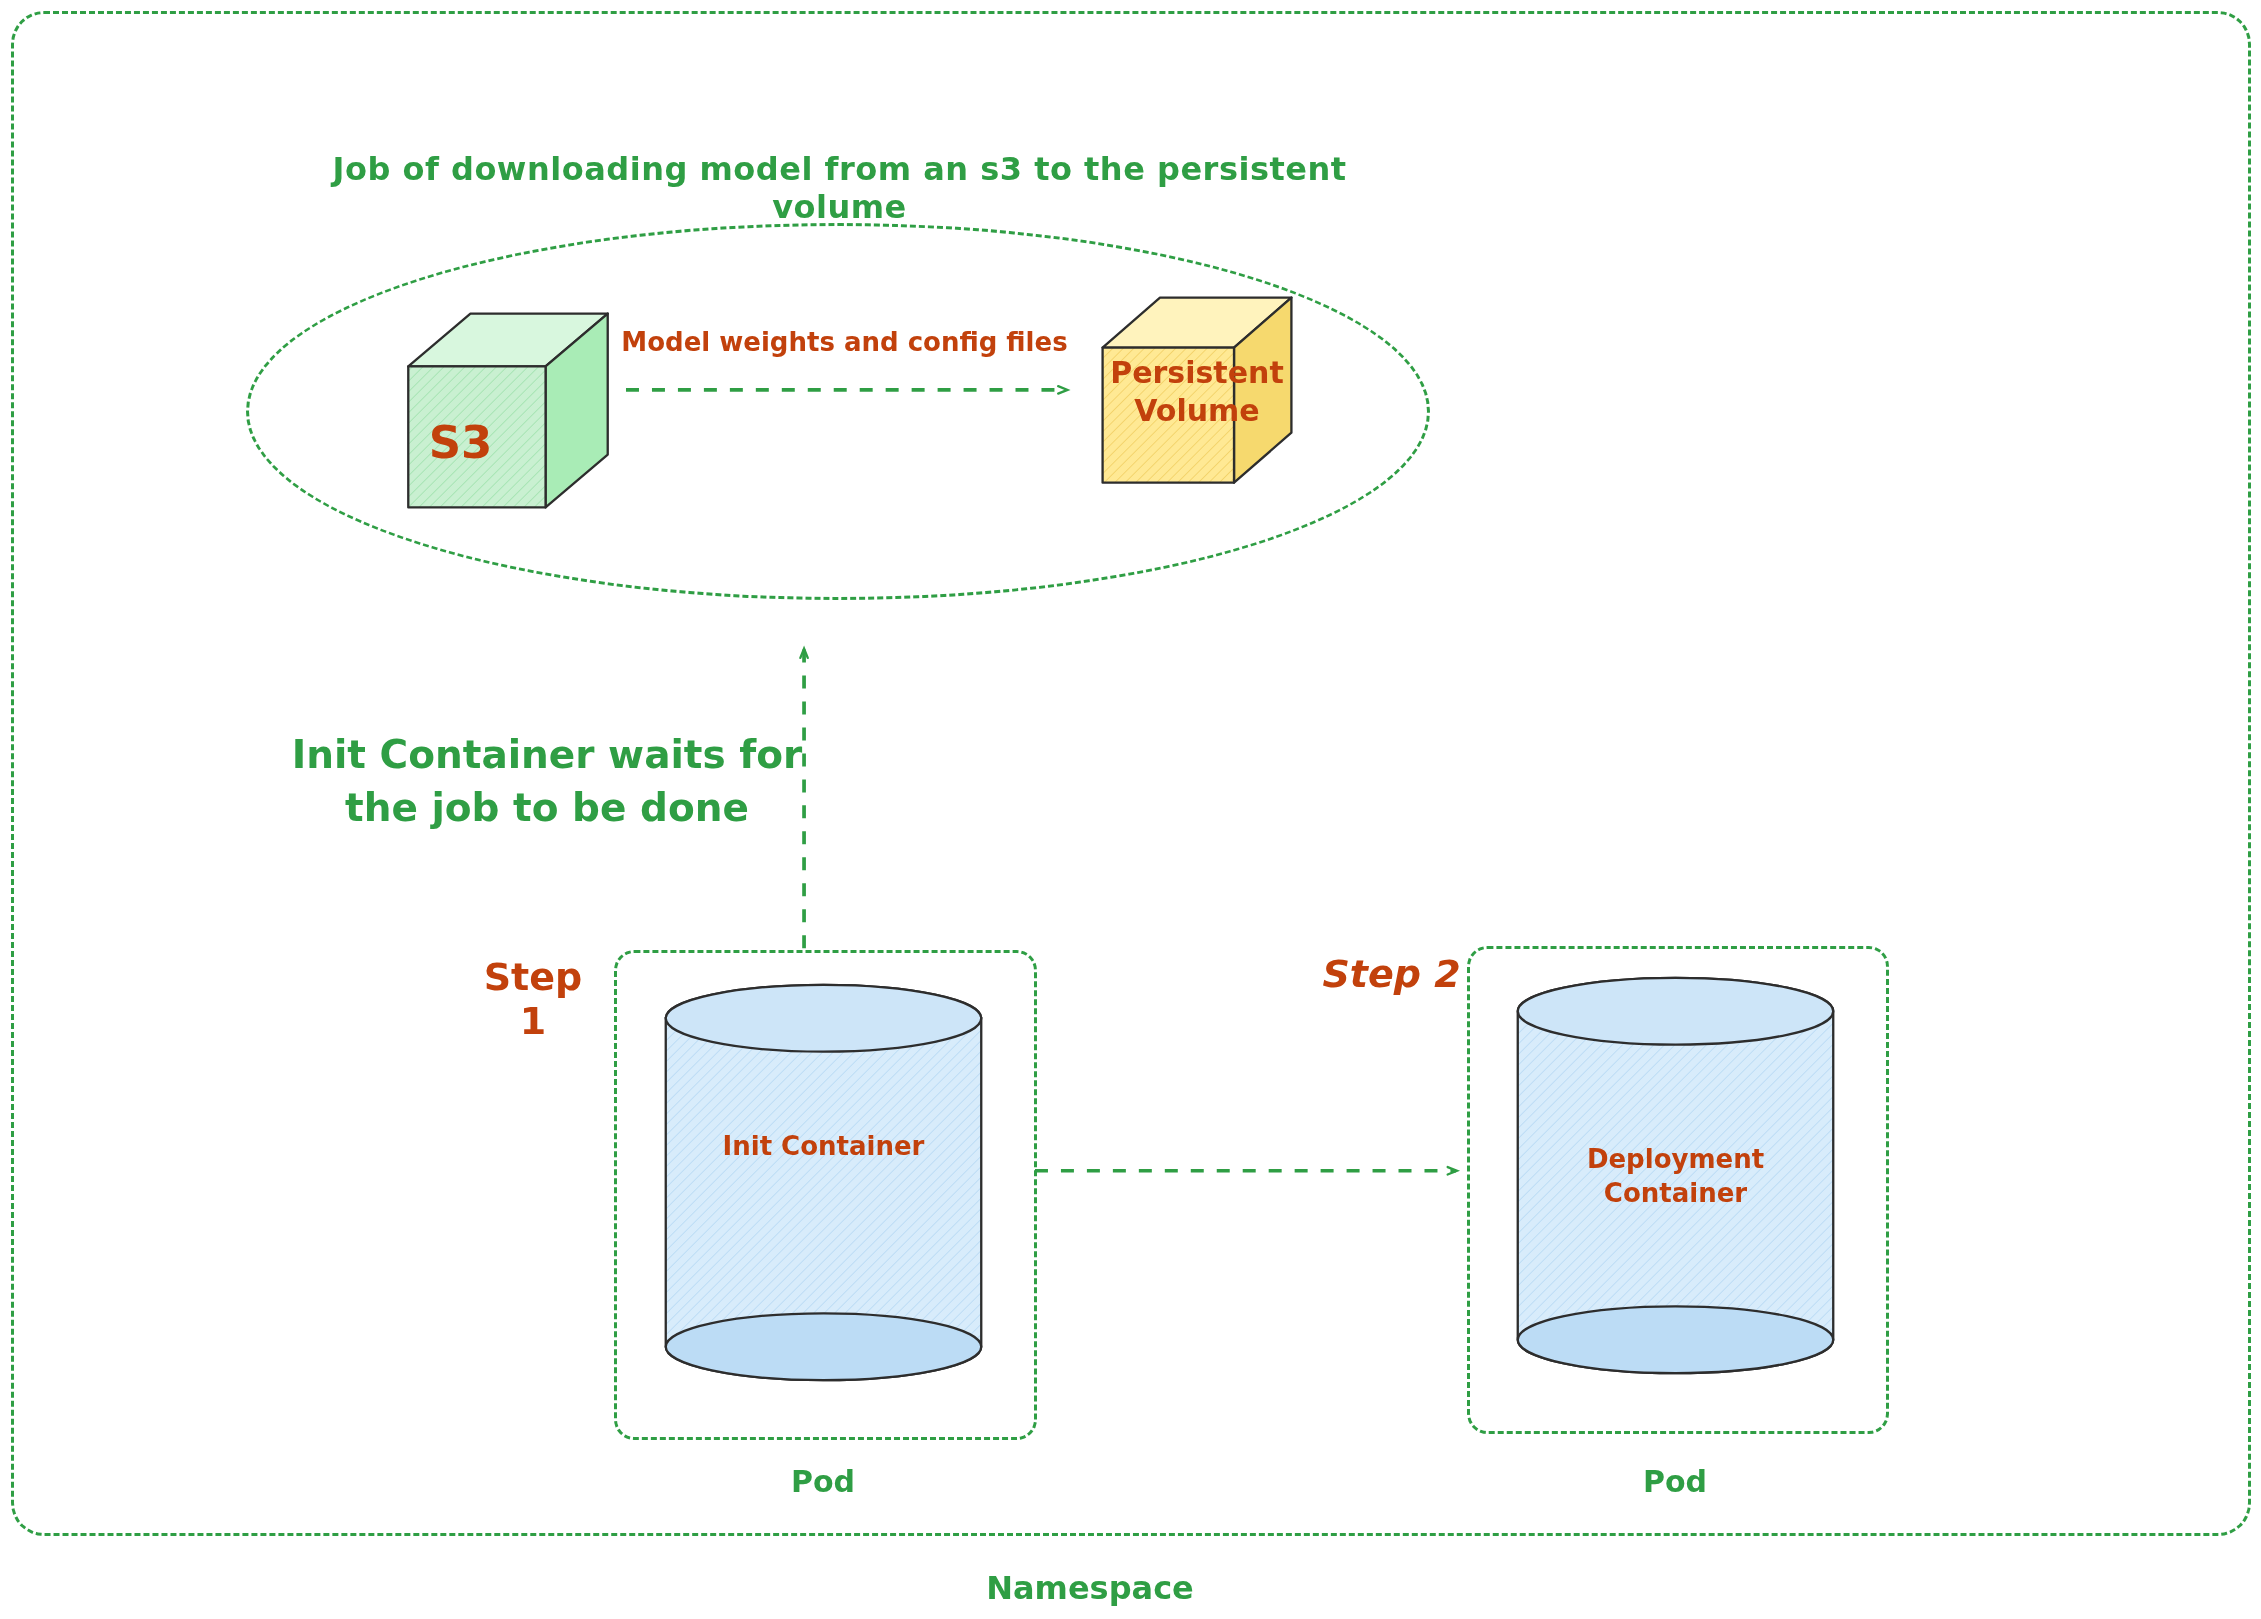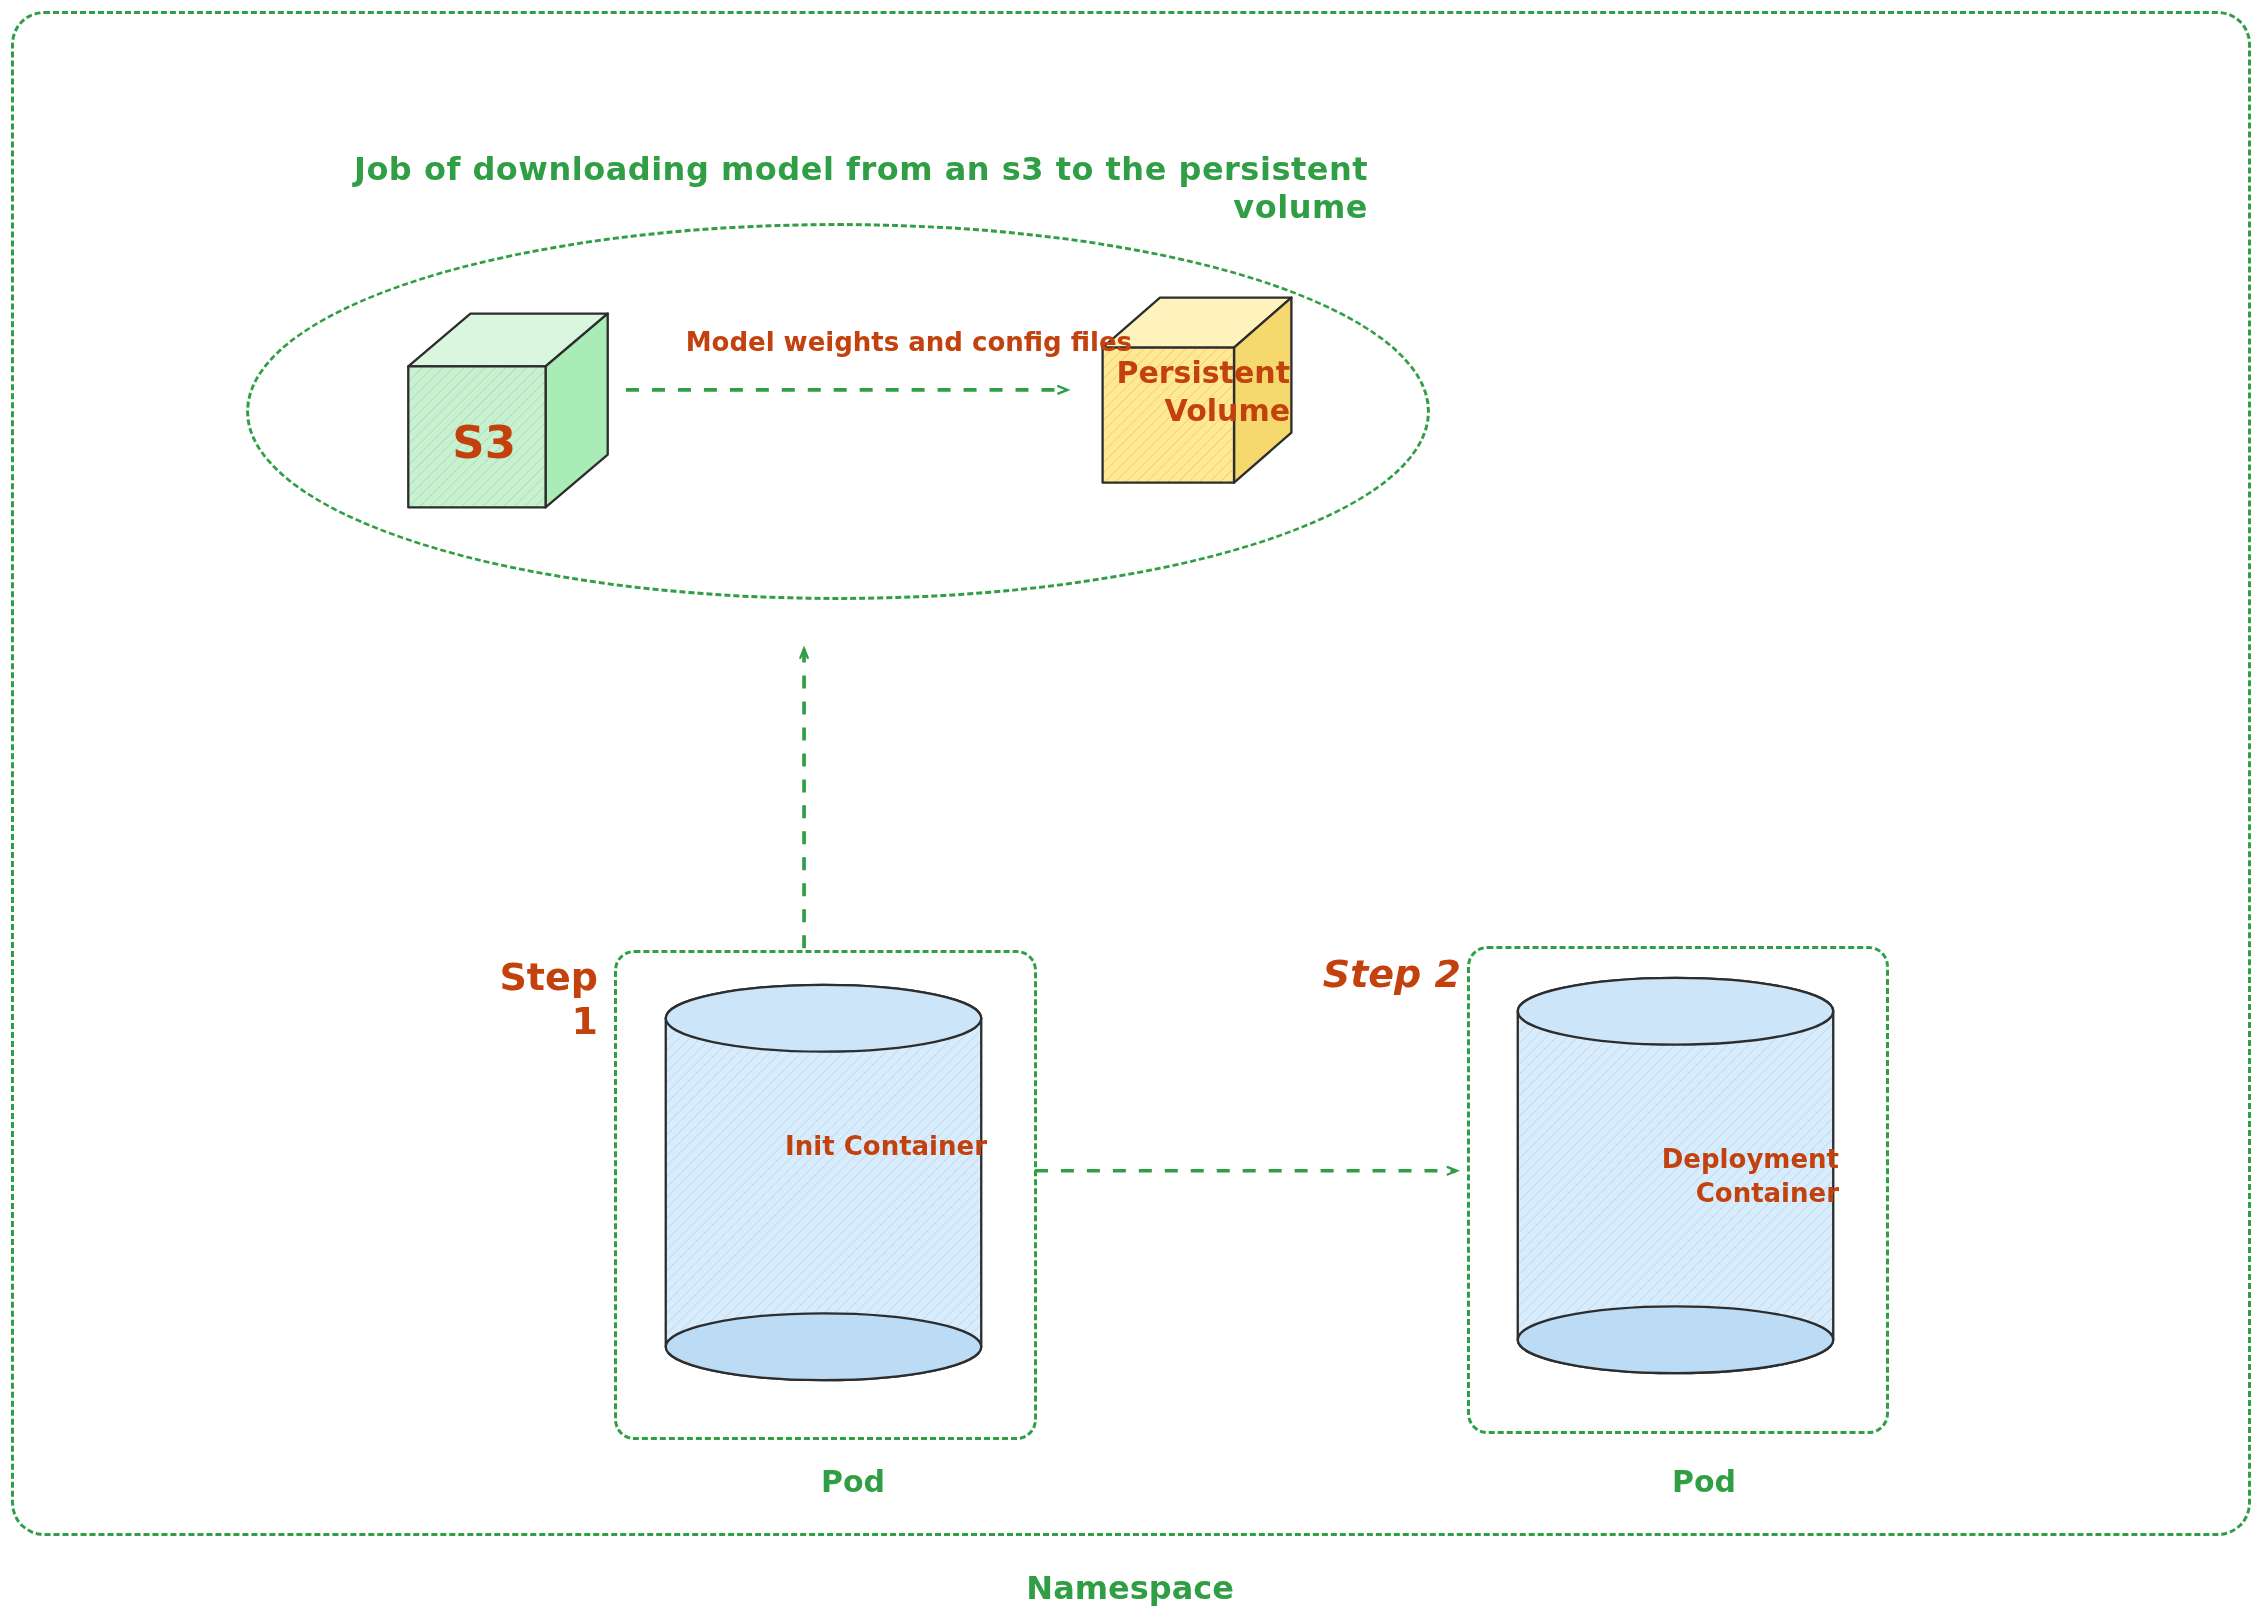--- a/index.html
+++ b/index.html
@@ -6,21 +6,21 @@
   body{font-family:"DejaVu Sans","Liberation Sans",sans-serif;color:#1e1e1e;}
   .canvas{position:relative;width:2261px;height:1620px;background:#ffffff;overflow:hidden;}
 
   .dashed-green{border:3.2px dashed #2f9e44;}
   .namespace-border{position:absolute;left:11px;top:11px;width:2234px;height:1519px;border-radius:33px;}
   .job-ellipse{position:absolute;left:246px;top:223px;width:1178px;height:371px;border-radius:50%;}
 
   .txt{position:absolute;white-space:pre-line;}
   .green{color:#2f9e44;}
   .black{color:#c2410c;}
-  .center{text-align:right;}
+  .center{text-align:center;}
 
   .job-title{left:311px;top:150px;width:1057px;font-size:32px;font-weight:600;letter-spacing:0.5px;}
   .arrow-label{left:557px;top:327px;width:575px;font-size:26px;font-weight:600;}
   .wait-note{left:278px;top:729px;width:538px;font-size:39px;font-weight:600;line-height:1.35;}
   .s3-label{left:405px;top:416px;width:111px;font-size:45px;font-weight:600;}
   .pv-label{left:1104px;top:354px;width:186px;font-size:30px;font-weight:600;line-height:1.25;}
   .step-label{font-size:38px;font-weight:600;}
   .step1{left:468px;top:955px;width:130px;}
   .step2{left:1322px;top:952px;width:139px;font-style:italic;}
   .container-label{font-size:26px;font-weight:600;line-height:1.3;}
@@ -106,20 +106,22 @@
     <line x1="675" y1="420" x2="1150" y2="420" stroke="#2f9e44" stroke-width="4" stroke-dasharray="14 14" marker-end="url(#ah)"></line>
     <line x1="867" y1="1022" x2="867" y2="700" stroke="#2f9e44" stroke-width="4" stroke-dasharray="14 14" marker-end="url(#ah)"></line>
     <line x1="1116" y1="1262" x2="1570" y2="1262" stroke="#2f9e44" stroke-width="4" stroke-dasharray="14 14" marker-end="url(#ah)"></line>
   </svg>
 
   <div class="txt green center job-title">Job of downloading model from an s3 to the persistent volume</div>
   <div class="txt black center arrow-label">Model weights and config files</div>
   <div class="txt black center s3-label">S3</div>
   <div class="txt black center pv-label">Persistent
 Volume</div>
+  <div class="txt green center wait-note">Init Container waits for
+the job to be done</div>
 
   <div class="txt black center step-label step1">Step 1</div>
   <div class="txt black center step-label step2">Step 2</div>
 
   <div class="txt black center container-label init-label">Init Container</div>
   <div class="txt black center container-label deploy-label">Deployment
 Container</div>
 
   <div class="txt green center pod-label pod1">Pod</div>
   <div class="txt green center pod-label pod2">Pod</div>

